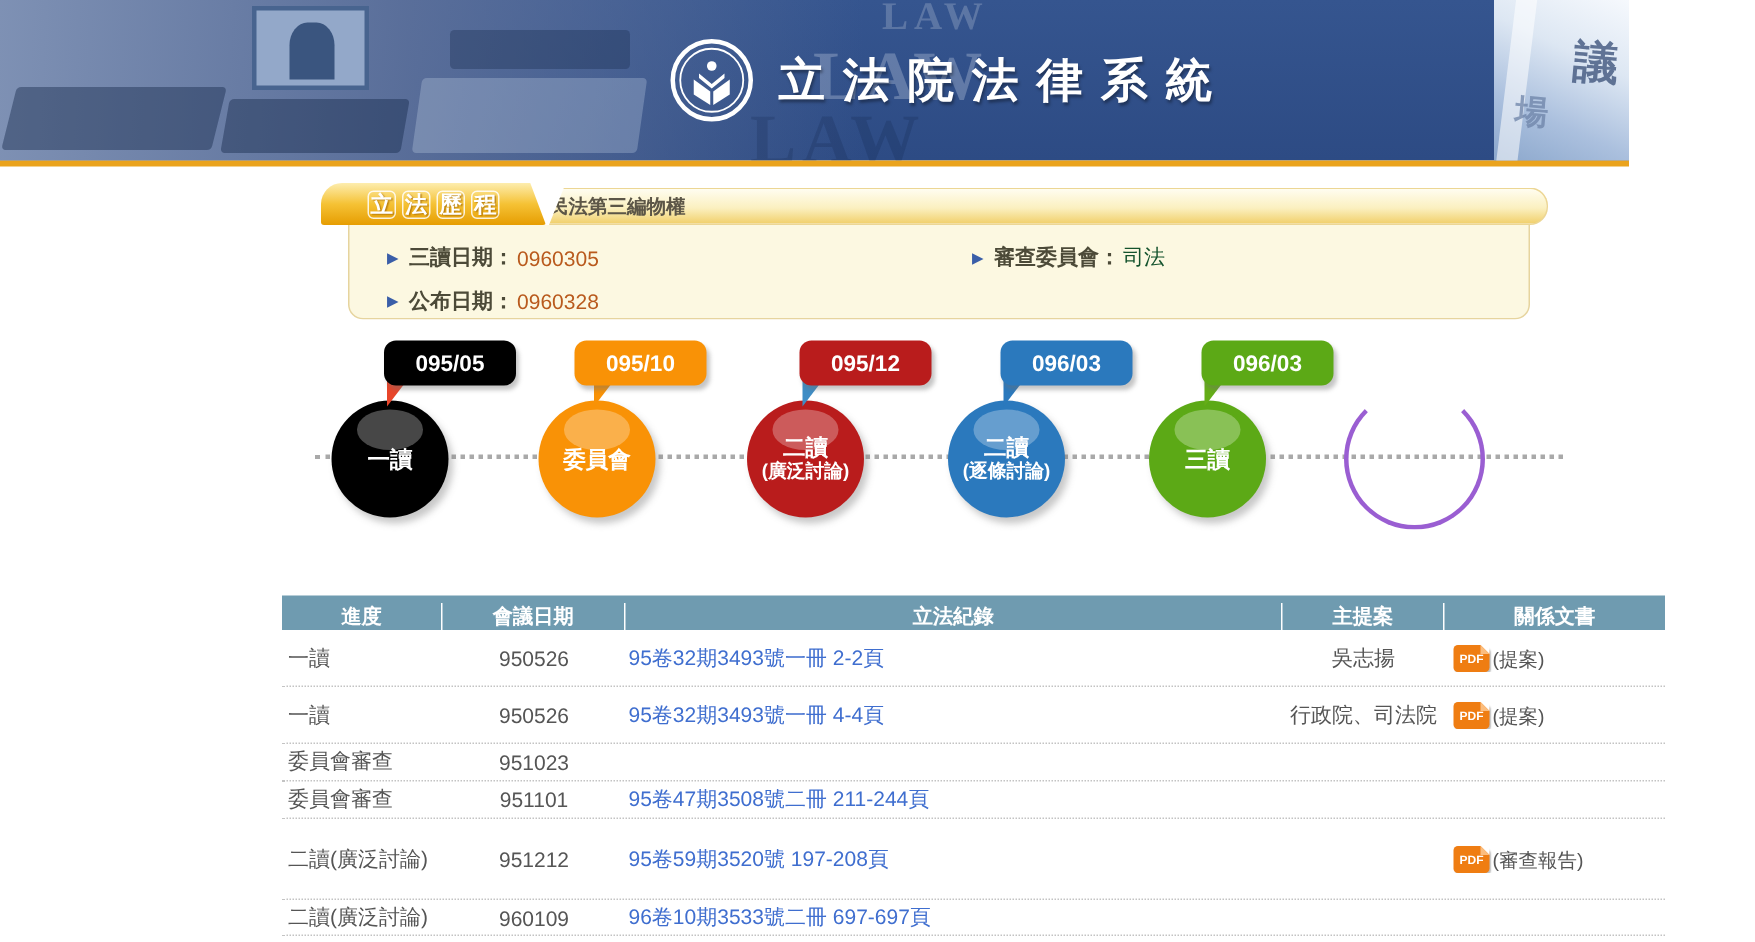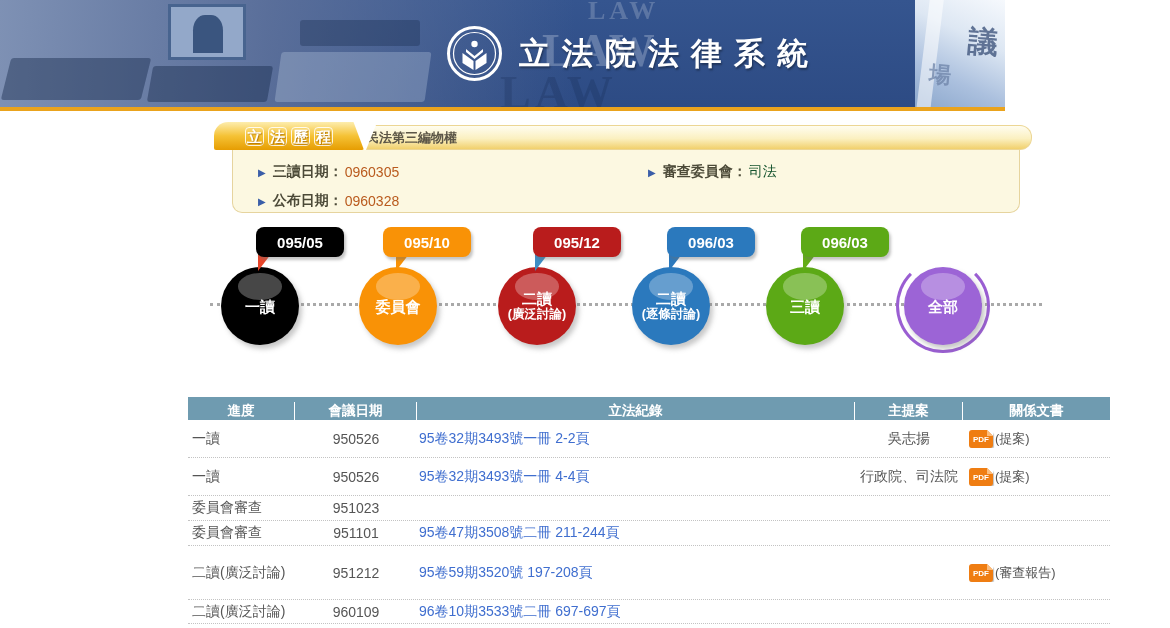--- a/index.html
+++ b/index.html
@@ -1,21 +1,21 @@
 <!DOCTYPE html>
 <html><head>
 <meta charset="utf-8">
 <style>
   * { margin:0; padding:0; box-sizing:border-box; }
   html,body { background:#fff; }
   body { font-family:"Liberation Sans", sans-serif; }
   .page { position:relative; width:1170px; height:628px; background:#fff; overflow:hidden; }
 
   
-  .header { position:absolute; left:0; top:0; width:1005px; height:111px;
+  .header { position:absolute; left:0; top:0; width:1086px; height:111px;
             background:linear-gradient(180deg,#35558f 0%,#2d4b84 100%);
             border-bottom:4px solid #eaa31d; overflow:hidden; }
   .chamber-photo { position:absolute; left:0; top:0; width:600px; height:107px;
             background:linear-gradient(90deg, rgba(130,148,182,.95) 0%, rgba(96,115,156,.85) 45%, rgba(45,75,132,0) 96%); }
   .chamber-photo .portrait { position:absolute; left:168px; top:4px; width:78px; height:56px;
             background:#93a8c9; border:3px solid #48648f; }
   .chamber-photo .portrait-inner { position:absolute; left:22px; top:8px; width:30px; height:38px; background:#3a557f; border-radius:40% 40% 0 0; }
   .ph-shape { position:absolute; background:rgba(18,38,72,.42); border-radius:3px; }
   .ph-s1 { left:6px;  top:58px; width:140px; height:42px; transform:skewX(-14deg); }
   .ph-s2 { left:150px; top:66px; width:120px; height:36px; transform:skewX(-10deg); }
@@ -95,21 +95,21 @@
   .w1 { width:107px; } .w2 { width:122px; } .w3 { width:438px; } .w4 { width:108px; } .w5 { width:147px; }
   .tr { display:flex; align-items:center; border-bottom:1px dotted #c3c3c3; }
   .h38 { height:38px; } .h25 { height:25px; } .h54 { height:54px; } .h24 { height:24px; }
   .td { overflow:hidden; }
   .td-progress { padding-left:4px; }
   .td-date { text-align:center; }
   .td-record { padding-left:2px; }
   .rec-link { color:#3f6ecf; text-decoration:none; cursor:pointer; }
   .td-proposer { text-align:center; }
   .td-doc { padding-left:6px; }
-  .pdf-link { display:inline-flex; flex-wrap:wrap; align-items:flex-start; width:100px;
+  .pdf-link { display:inline-flex; flex-wrap:wrap; align-items:center; width:100px;
               text-decoration:none; cursor:pointer; line-height:17px; }
   .pdf-icon { position:relative; width:24px; height:18px; background:#ef7d12; border-radius:3px 5px 3px 3px;
               color:#fff; font-size:8px; font-weight:bold; display:inline-flex; align-items:center;
               justify-content:center; margin-right:2px; box-shadow:1px 1px 1px rgba(0,0,0,.25); }
   .pdf-icon::before { content:""; position:absolute; top:0; right:0; width:0; height:0;
               border-left:6px solid transparent; border-top:6px solid #fff; }
   .pdf-icon::after { content:""; position:absolute; top:0; right:0; width:0; height:0;
               border-right:6px solid transparent; border-bottom:6px solid #fbbd7e; }
   .doc-label { color:#555; font-size:13px; }
 </style>
@@ -216,23 +216,20 @@
 
   <div class="bubble c4" style="left:801px;">
       <span>096/03</span>
     </div>
   <i class="tail t4" style="left:803px;"></i>
   <div class="circle c4" style="left:766px;">
     <span class="c-label">三讀</span>
   </div>
 
   <div class="ring"></div>
-  <div class="circle c5" style="left:904px;">
-    <span class="c-label">全部</span>
-  </div>
 
   <div class="tbl">
     <div class="tbl-head">
       <div class="th w1">進度</div>
       <div class="th w2">會議日期</div>
       <div class="th w3">立法紀錄</div>
       <div class="th w4">主提案</div>
       <div class="th w5">關係文書</div>
     </div>
 

